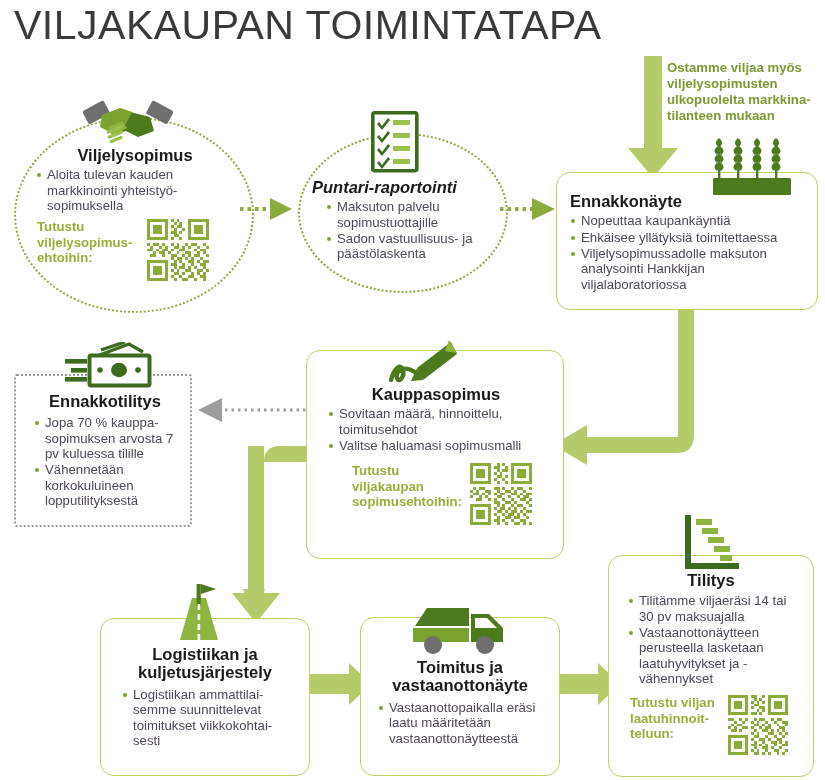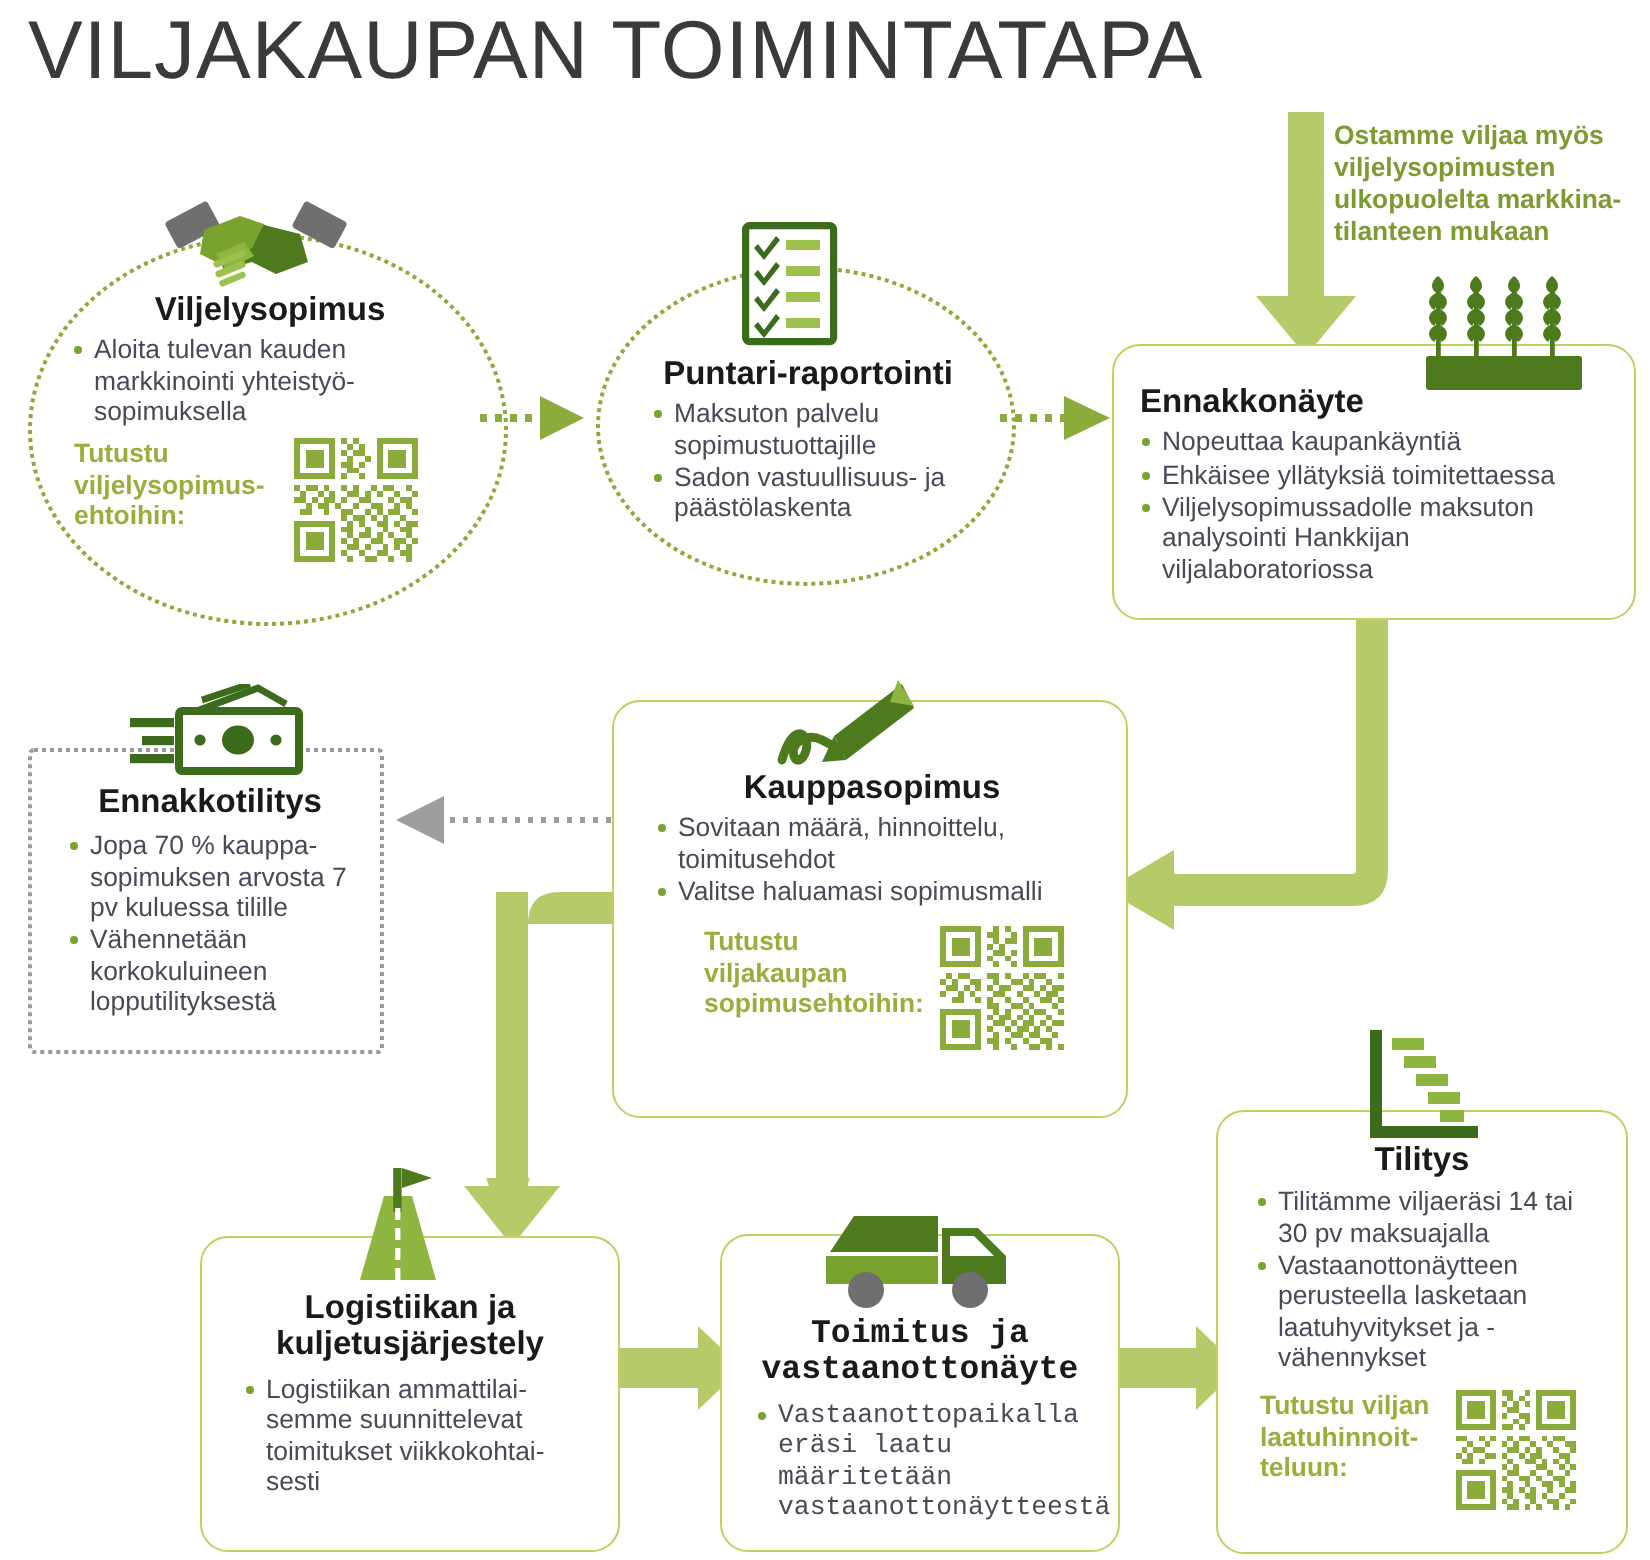--- a/index.html
+++ b/index.html
@@ -269,21 +269,21 @@
       <polygon points="8,50 11,54 17,46 19,48 11,58 6,52"></polygon>
     </g>
     <g fill="#9cc24d">
       <rect x="22" y="9" width="17" height="5"></rect>
       <rect x="22" y="22" width="17" height="5"></rect>
       <rect x="22" y="35" width="17" height="5"></rect>
       <rect x="22" y="48" width="17" height="5"></rect>
     </g>
   </svg>
   <div class="node" style="left:312px; top:178px; width:184px;">
-    <div class="node-title" style="text-align:center;">Puntari-raportointi</div>
+    <div class="node-title" style="font-style:italic;">Puntari-raportointi</div>
     <ul class="bullets" style="margin-left:14px; width:172px;">
       <li>Maksuton palvelu sopimustuottajille</li>
       <li>Sadon vastuullisuus- ja päästölaskenta</li>
     </ul>
   </div>
 
   <div class="note" style="left:667px; top:60px; width:152px;">Ostamme viljaa myös viljelysopimusten ulkopuolelta markkina-tilanteen mukaan</div>
 
   <div class="node box-solid" style="left:556px; top:172px; width:262px; height:138px;">
   </div>
@@ -515,21 +515,21 @@
   <div class="node box-solid" style="left:360px; top:617px; width:200px; height:159px;">
   </div>
   <svg class="icon" style="left:411px; top:604px;" width="100" height="52" viewBox="0 0 100 52">
     <path d="M4,22 L16,4 L58,4 L58,22 Z" fill="#4e7a1e"></path>
     <rect x="2" y="24" width="56" height="14" fill="#7aa22e"></rect>
     <path d="M60,10 L78,10 L92,24 L92,38 L60,38 Z" fill="#4e7a1e"></path>
     <path d="M64,14 L76,14 L86,24 L64,24 Z" fill="#ffffff"></path>
     <circle cx="22" cy="41" r="9" fill="#6f6f6f"></circle>
     <circle cx="74" cy="41" r="9" fill="#6f6f6f"></circle>
   </svg>
-  <div class="node" style="left:370px; top:658px; width:180px;font-family:Liberation Mono, monospace;">
+  <div class="node" style="left:370px; top:658px; width:180px;">
     <div class="node-title" style="text-align:center;">Toimitus ja vastaanottonäyte</div>
     <ul class="bullets" style="margin-left:8px; width:170px; margin-top:5px;">
       <li>Vastaanottopaikalla eräsi laatu määritetään vastaanottonäytteestä</li>
     </ul>
   </div>
 
   <div class="node box-solid" style="left:608px; top:555px; width:206px; height:222px;">
   </div>
   <svg class="icon" style="left:683px; top:515px;" width="58" height="56" viewBox="0 0 58 56">
     <path d="M2,0 L8,0 L8,48 L56,48 L56,54 L2,54 Z" fill="#3d6b1e"></path>

